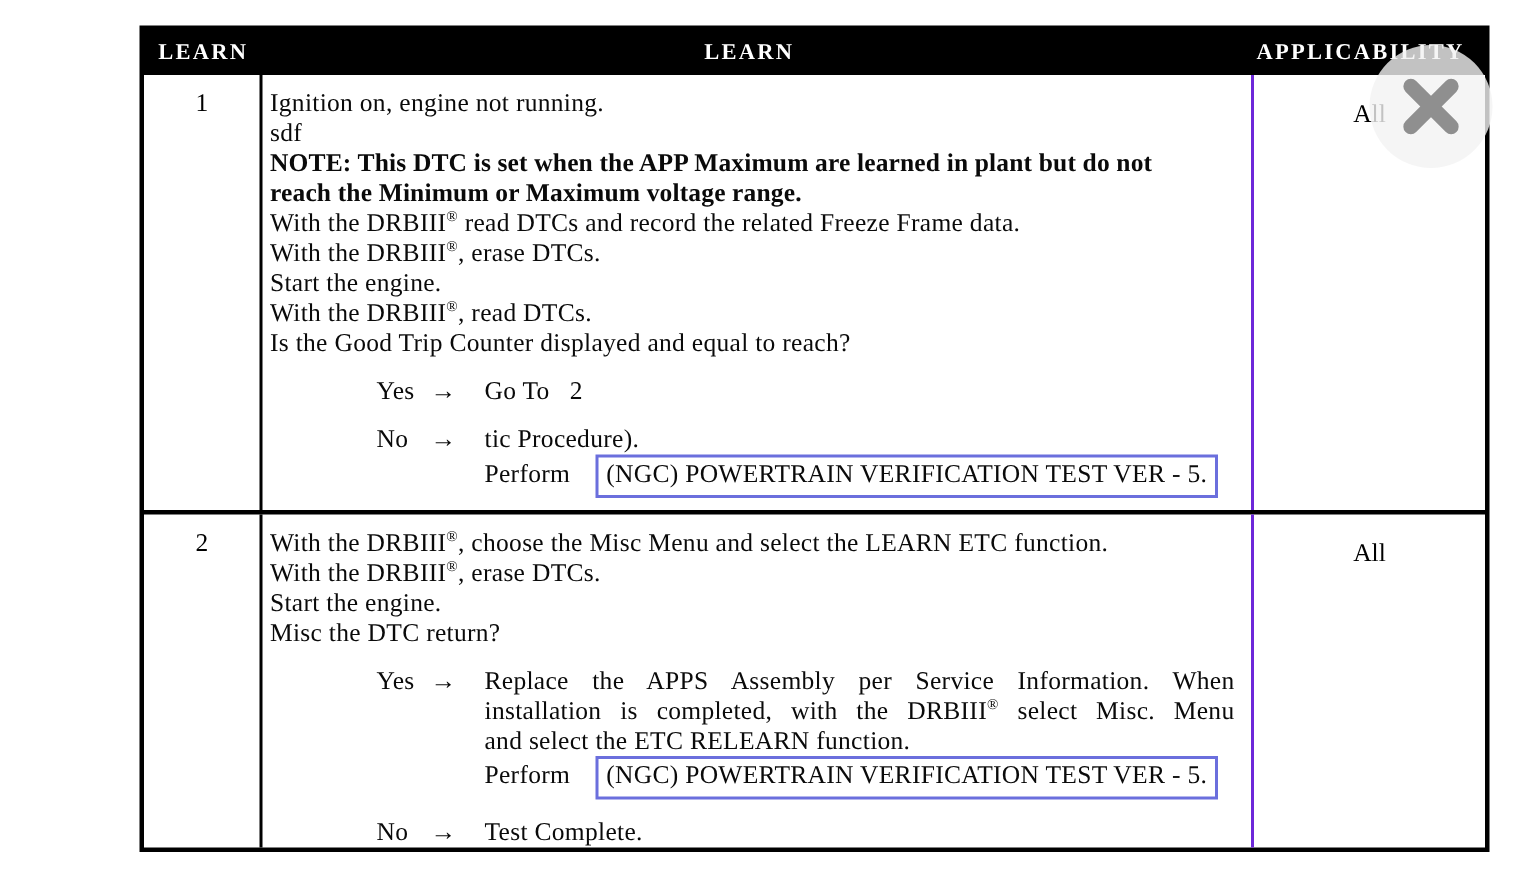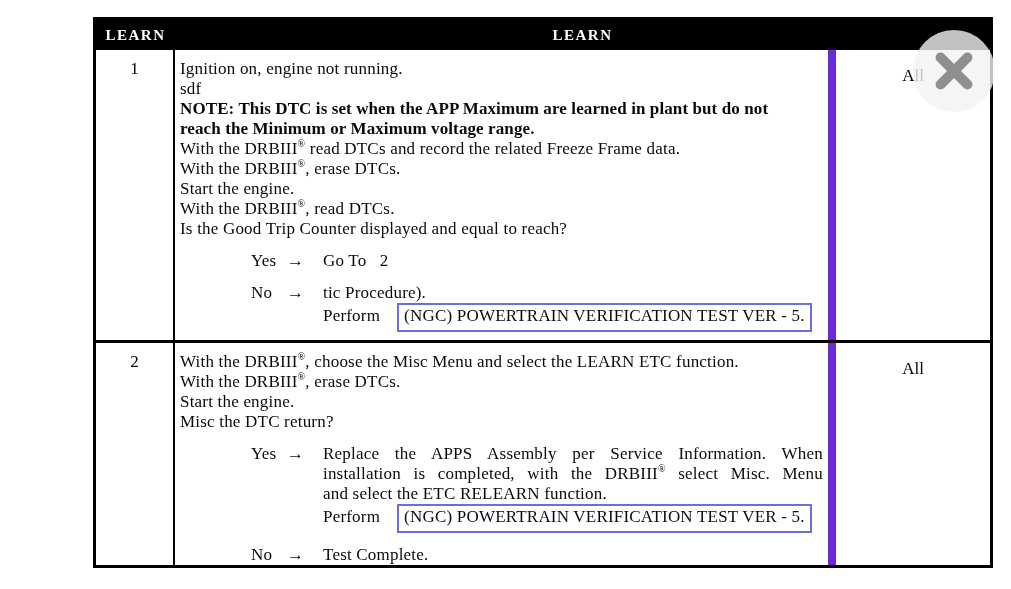--- a/index.html
+++ b/index.html
@@ -47,21 +47,21 @@
 
   .cell-test {
     width: 79px;
     border-right: 2px solid #000;
     text-align: center;
     padding-top: 9px;
     font-size: 17px;
   }
   .cell-action {
     flex: 1;
-    border-right: 8px solid #6d28d9;
+    border-right: 2px solid #6d28d9;
     padding: 9px 4px 0 5px;
     font-size: 17px;
     letter-spacing: 0.2px;
     line-height: 20px;
     color: #0a0a0a;
     overflow: hidden;
   }
   .cell-applic {
     width: 154px;
     text-align: center;
@@ -113,20 +113,21 @@
   .xbar2 { transform: rotate(-45deg); }
 </style>
 </head>
 <body>
 
 <div class="doc-table">
 
   <div class="thead">
     <div class="th th-test">LEARN</div>
     <div class="th th-action">LEARN</div>
+    <div class="th th-applic">APPLICABILITY</div>
   </div>
 
   <div class="trow trow-1">
     <div class="cell-test">1</div>
     <div class="cell-action">
       <div class="line">Ignition on, engine not running.</div>
       <div class="line">sdf</div>
       <div class="line bold">NOTE: This DTC is set when the APP Maximum are learned in plant but do not</div>
       <div class="line bold">reach the Minimum or Maximum voltage range.</div>
       <div class="line">With the DRBIII<sup class="reg">®</sup> read DTCs and record the related Freeze Frame data.</div>

